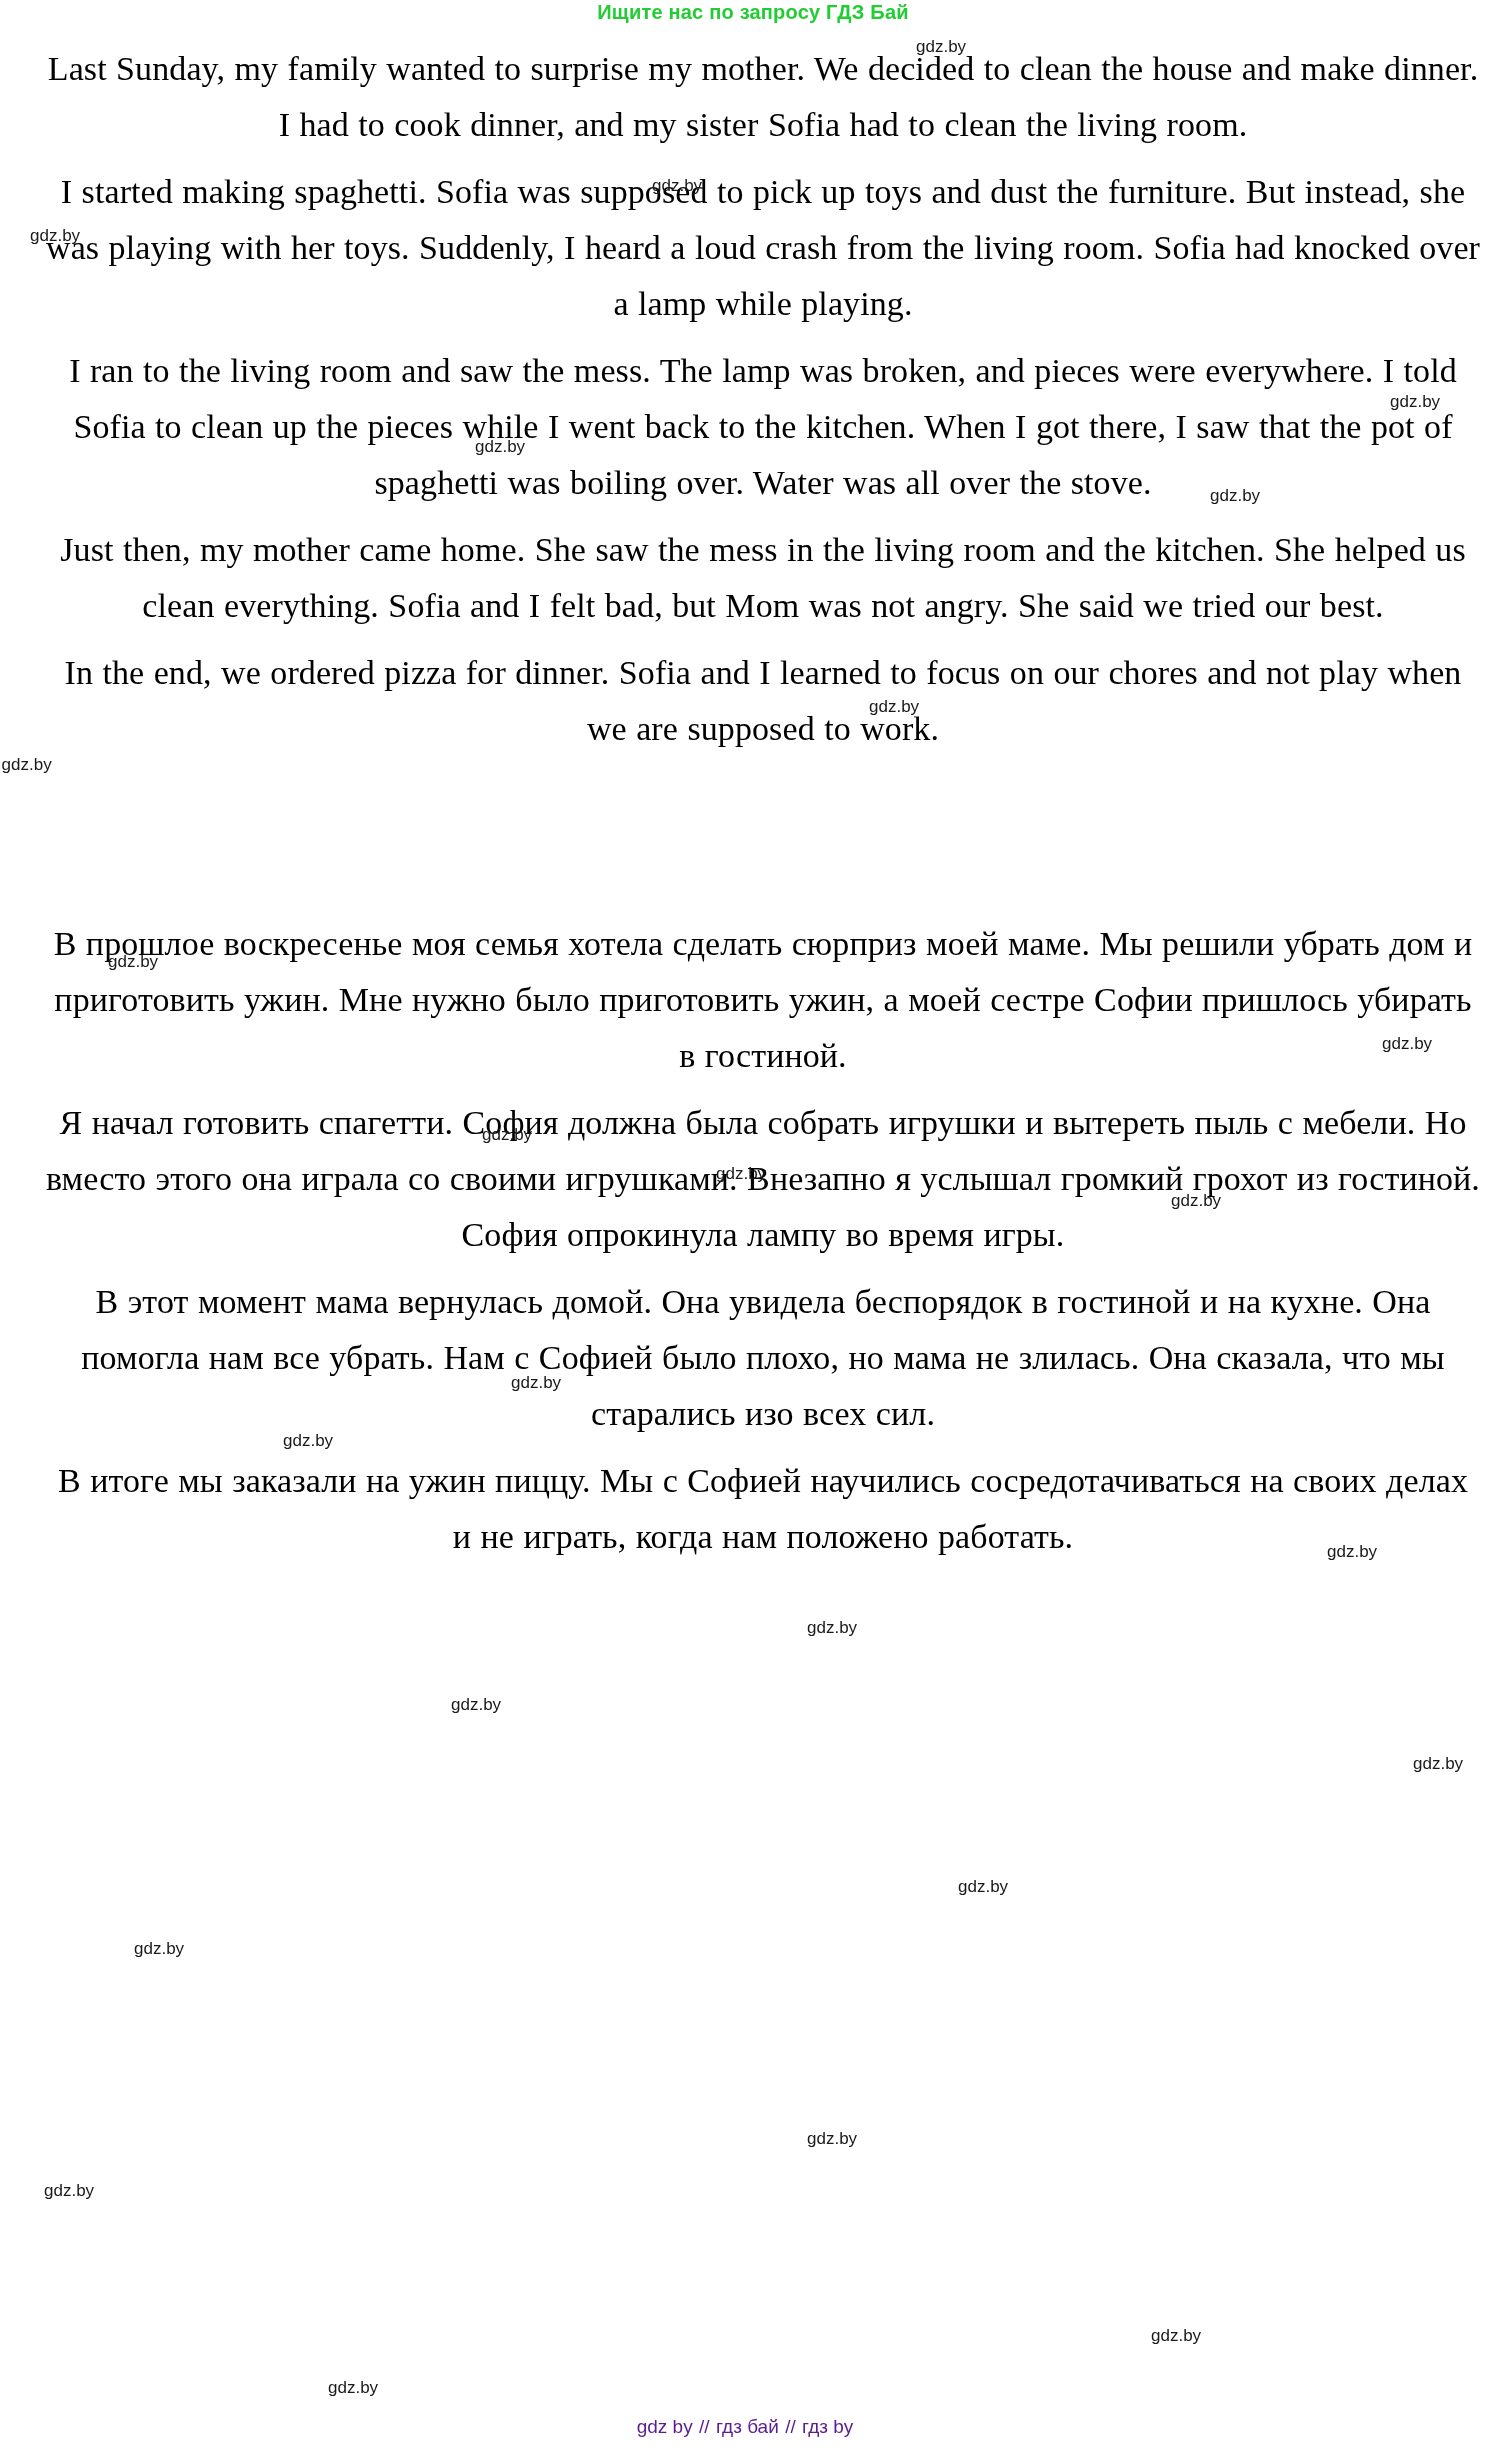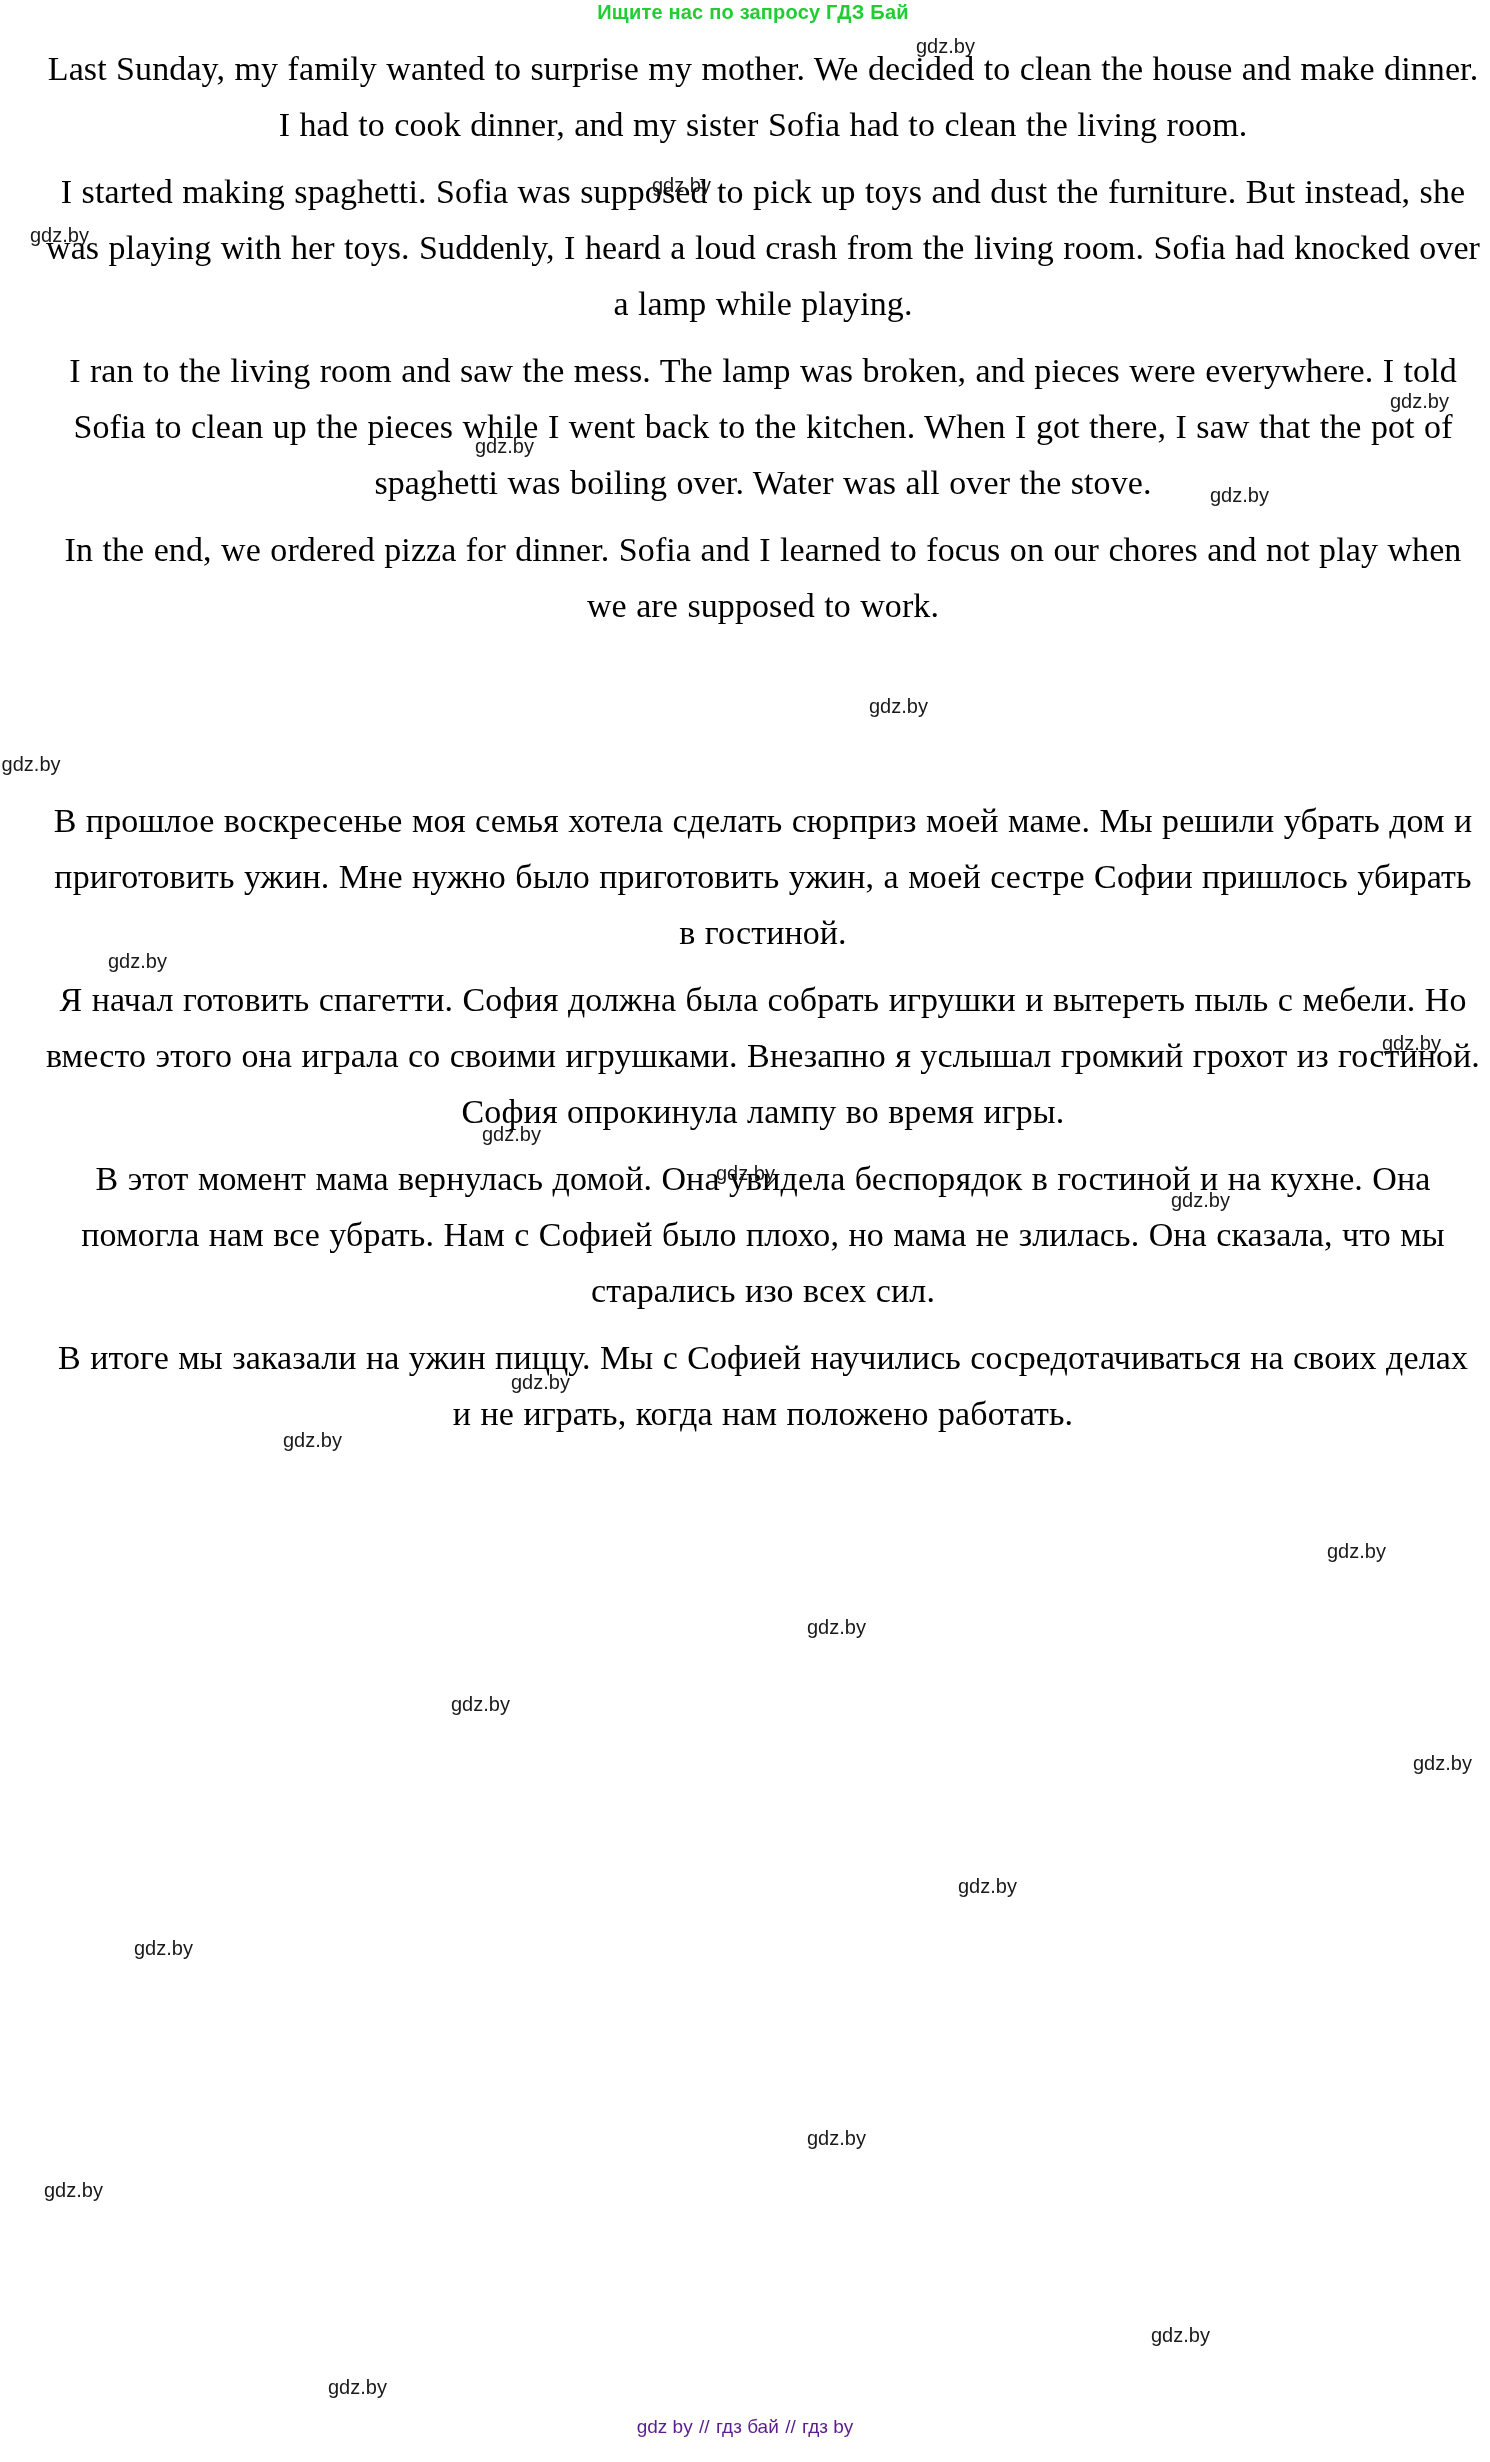--- a/index.html
+++ b/index.html
@@ -52,21 +52,21 @@
   .para.ru { letter-spacing: 0.1px; }
 
   .lang-gap {
     height: 148px;
   }
 
   
   .wm {
     position: absolute;
     font-family: "Liberation Sans", "DejaVu Sans", sans-serif;
-    font-size: 20px;
+    font-size: 17px;
     line-height: 17px;
     font-weight: 400;
     color: #1a1a1a;
     white-space: nowrap;
     pointer-events: none;
   }
 
   
   .footer-links {
     position: absolute;
@@ -90,20 +90,21 @@
 <body>
 
 <div class="promo-banner" style="color: rgb(34, 204, 51); margin-left: 8px;">Ищите нас по запросу ГДЗ Бай</div>
 
 <div class="page-body">
 
   <div>
     <p class="para en">Last Sunday, my family wanted to surprise my mother. We decided to clean the house and make dinner. I had to cook dinner, and my sister Sofia had to clean the living room.</p>
     <p class="para en">I started making spaghetti. Sofia was supposed to pick up toys and dust the furniture. But instead, she was playing with her toys. Suddenly, I heard a loud crash from the living room. Sofia had knocked over a lamp while playing.</p>
     <p class="para en">I ran to the living room and saw the mess. The lamp was broken, and pieces were everywhere. I told Sofia to clean up the pieces while I went back to the kitchen. When I got there, I saw that the pot of spaghetti was boiling over. Water was all over the stove.</p>
+    <p class="para en">Just then, my mother came home. She saw the mess in the living room and the kitchen. She helped us clean everything. Sofia and I felt bad, but Mom was not angry. She said we tried our best.</p>
     <p class="para en">In the end, we ordered pizza for dinner. Sofia and I learned to focus on our chores and not play when we are supposed to work.</p>
   </div>
 
   <div class="lang-gap"></div>
 
   <div>
     <p class="para ru">В прошлое воскресенье моя семья хотела сделать сюрприз моей маме. Мы решили убрать дом и приготовить ужин. Мне нужно было приготовить ужин, а моей сестре Софии пришлось убирать в гостиной.</p>
     <p class="para ru">Я начал готовить спагетти. София должна была собрать игрушки и вытереть пыль с мебели. Но вместо этого она играла со своими игрушками. Внезапно я услышал громкий грохот из гостиной. София опрокинула лампу во время игры.</p>
     <p class="para ru">В этот момент мама вернулась домой. Она увидела беспорядок в гостиной и на кухне. Она помогла нам все убрать. Нам с Софией было плохо, но мама не злилась. Она сказала, что мы старались изо всех сил.</p>
     <p class="para ru">В итоге мы заказали на ужин пиццу. Мы с Софией научились сосредотачиваться на своих делах и не играть, когда нам положено работать.</p>

